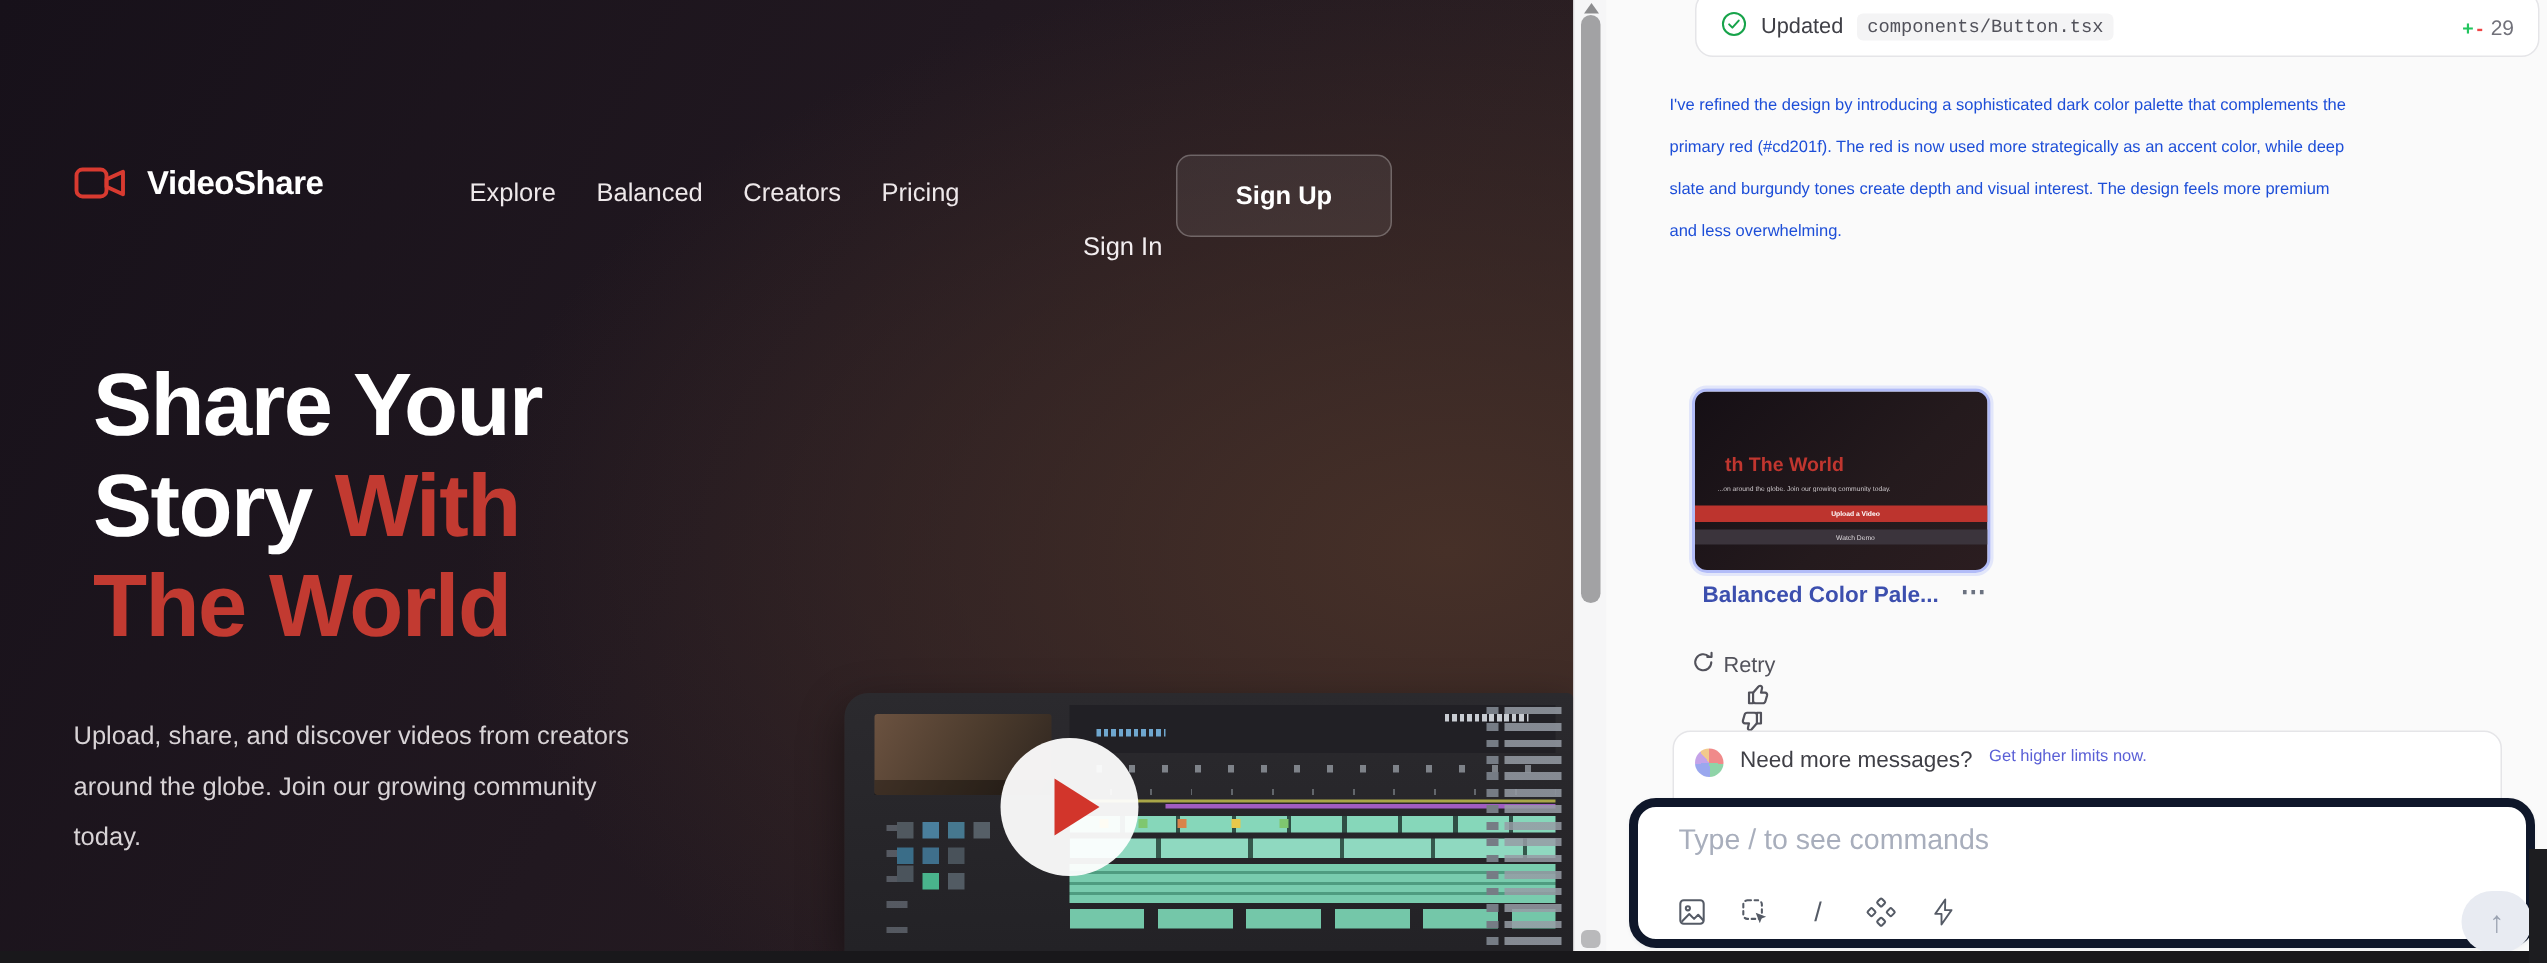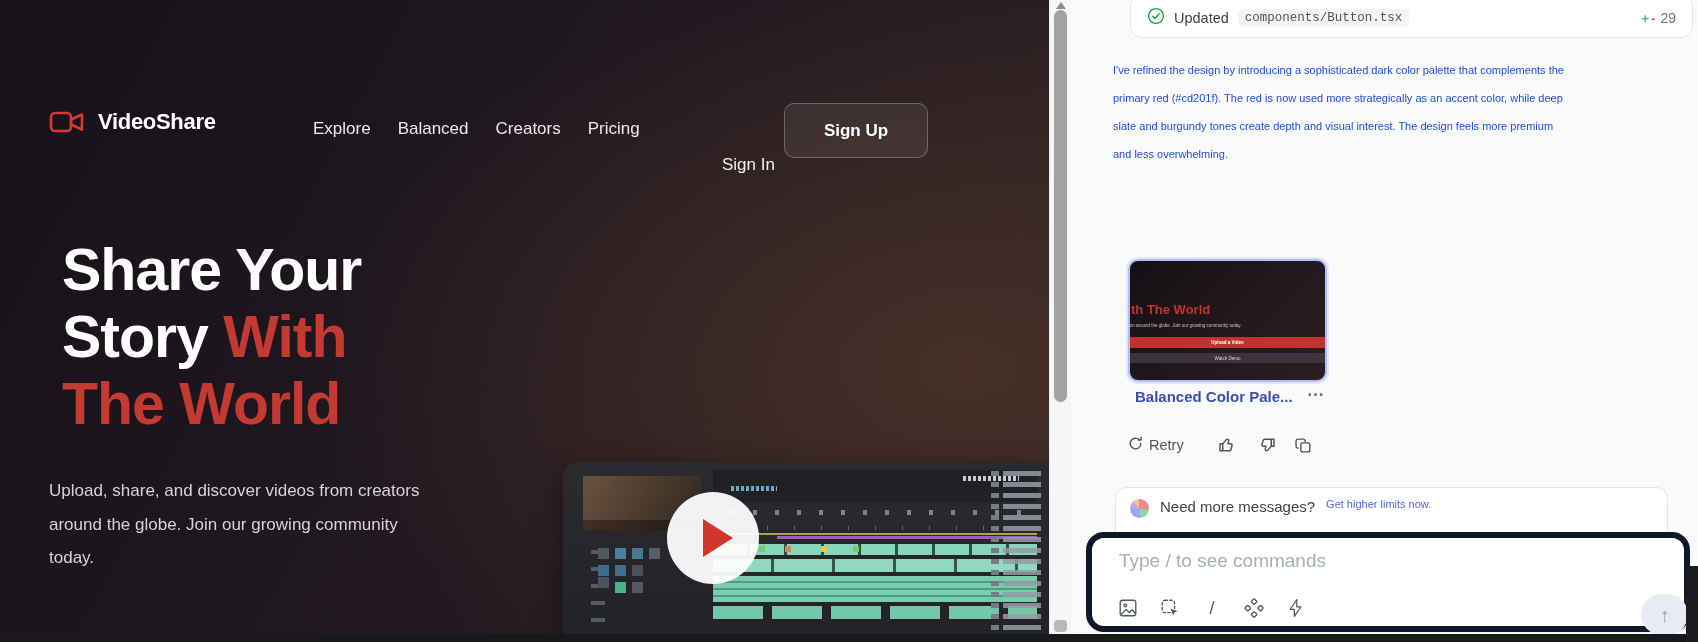--- a/index.html
+++ b/index.html
@@ -80,32 +80,32 @@
   .diff { margin-left:auto; font-size:13px; display:flex; align-items:center; gap:2px; }
   .diff .plus { color:#22c55e; font-weight:700; }
   .diff .minus { color:#ef4444; font-weight:700; }
   .diff .count { color:#71717a; margin-left:3px; font-size:14px; }
 
   .msg { position:absolute; left:42px; top:56px; width:455px; font-size:11px; line-height:28px; color:#1d4ed8; }
 
   .version-card { position:absolute; left:57px; top:259px; width:199px; height:123px; border-radius:10px;
     border:2px solid #b2bcf8; box-shadow:0 0 0 2px rgba(165,180,252,.28); overflow:hidden; cursor:pointer;
     background:linear-gradient(135deg,#150f15 0%,#241a1d 60%,#2b1d20 100%); }
-  .version-card div { position:absolute; }
+  .version-card div { position:absolute;padding-left:19px; }
   .vp-heading { left:1px; top:41px; font-size:13px; font-weight:800; color:#c0362f; white-space:nowrap; }
   .vp-sub { left:-4px; top:62px; width:200px; font-size:4.5px; color:#c9c4c8; white-space:nowrap; overflow:hidden; }
   .vp-btn1 { left:0; top:76px; width:100%; height:11px; background:#bd342e; display:flex; align-items:center; justify-content:center;
     font-size:4.5px; font-weight:700; color:#fff; }
   .vp-btn2 { left:0; top:92px; width:100%; height:10px; background:#3b343c; display:flex; align-items:center; justify-content:center;
     font-size:4.5px; color:#ddd8dc; }
 
   .vcaption { position:absolute; left:64px; top:388px; font-size:15px; font-weight:600; color:#3c4fae; cursor:pointer; }
   .vmenu { position:absolute; left:236px; top:384px; font-size:17px; font-weight:700; color:#6b7280; letter-spacing:2px; cursor:pointer; }
 
-  .actions { position:absolute; left:57px; top:434px; height:22px; display:flex; align-items:center; color:#52525b; }
+  .actions { position:absolute; left:57px; top:434px; height:22px; display:flex; align-items:center; color:#52525b;flex-direction:column; }
   .retry { display:flex; align-items:center; gap:6px; cursor:pointer; }
   .retry-label { font-size:14.5px; }
   .act-icon { cursor:pointer; display:inline-flex; }
   .act-like { margin-left:34px; } .act-dislike { margin-left:22px; } .act-copy { margin-left:19px; }
 
   .upsell { position:absolute; left:44px; top:487px; width:553px; height:58px; background:#fff;
     border:1px solid #e5e5e8; border-radius:12px; display:flex; align-items:flex-start; padding:10px 14px 0 14px; gap:11px; }
   .pie { width:19px; height:19px; border-radius:50%; margin-top:1px;
     background:conic-gradient(#f08a8a 0 95deg,#8fd4a8 95deg 175deg,#9aa7ee 175deg 265deg,#c5a3e8 265deg 320deg,#f2c98c 320deg 360deg); }
   .upsell-text { font-size:15px; color:#3f3f46; }

